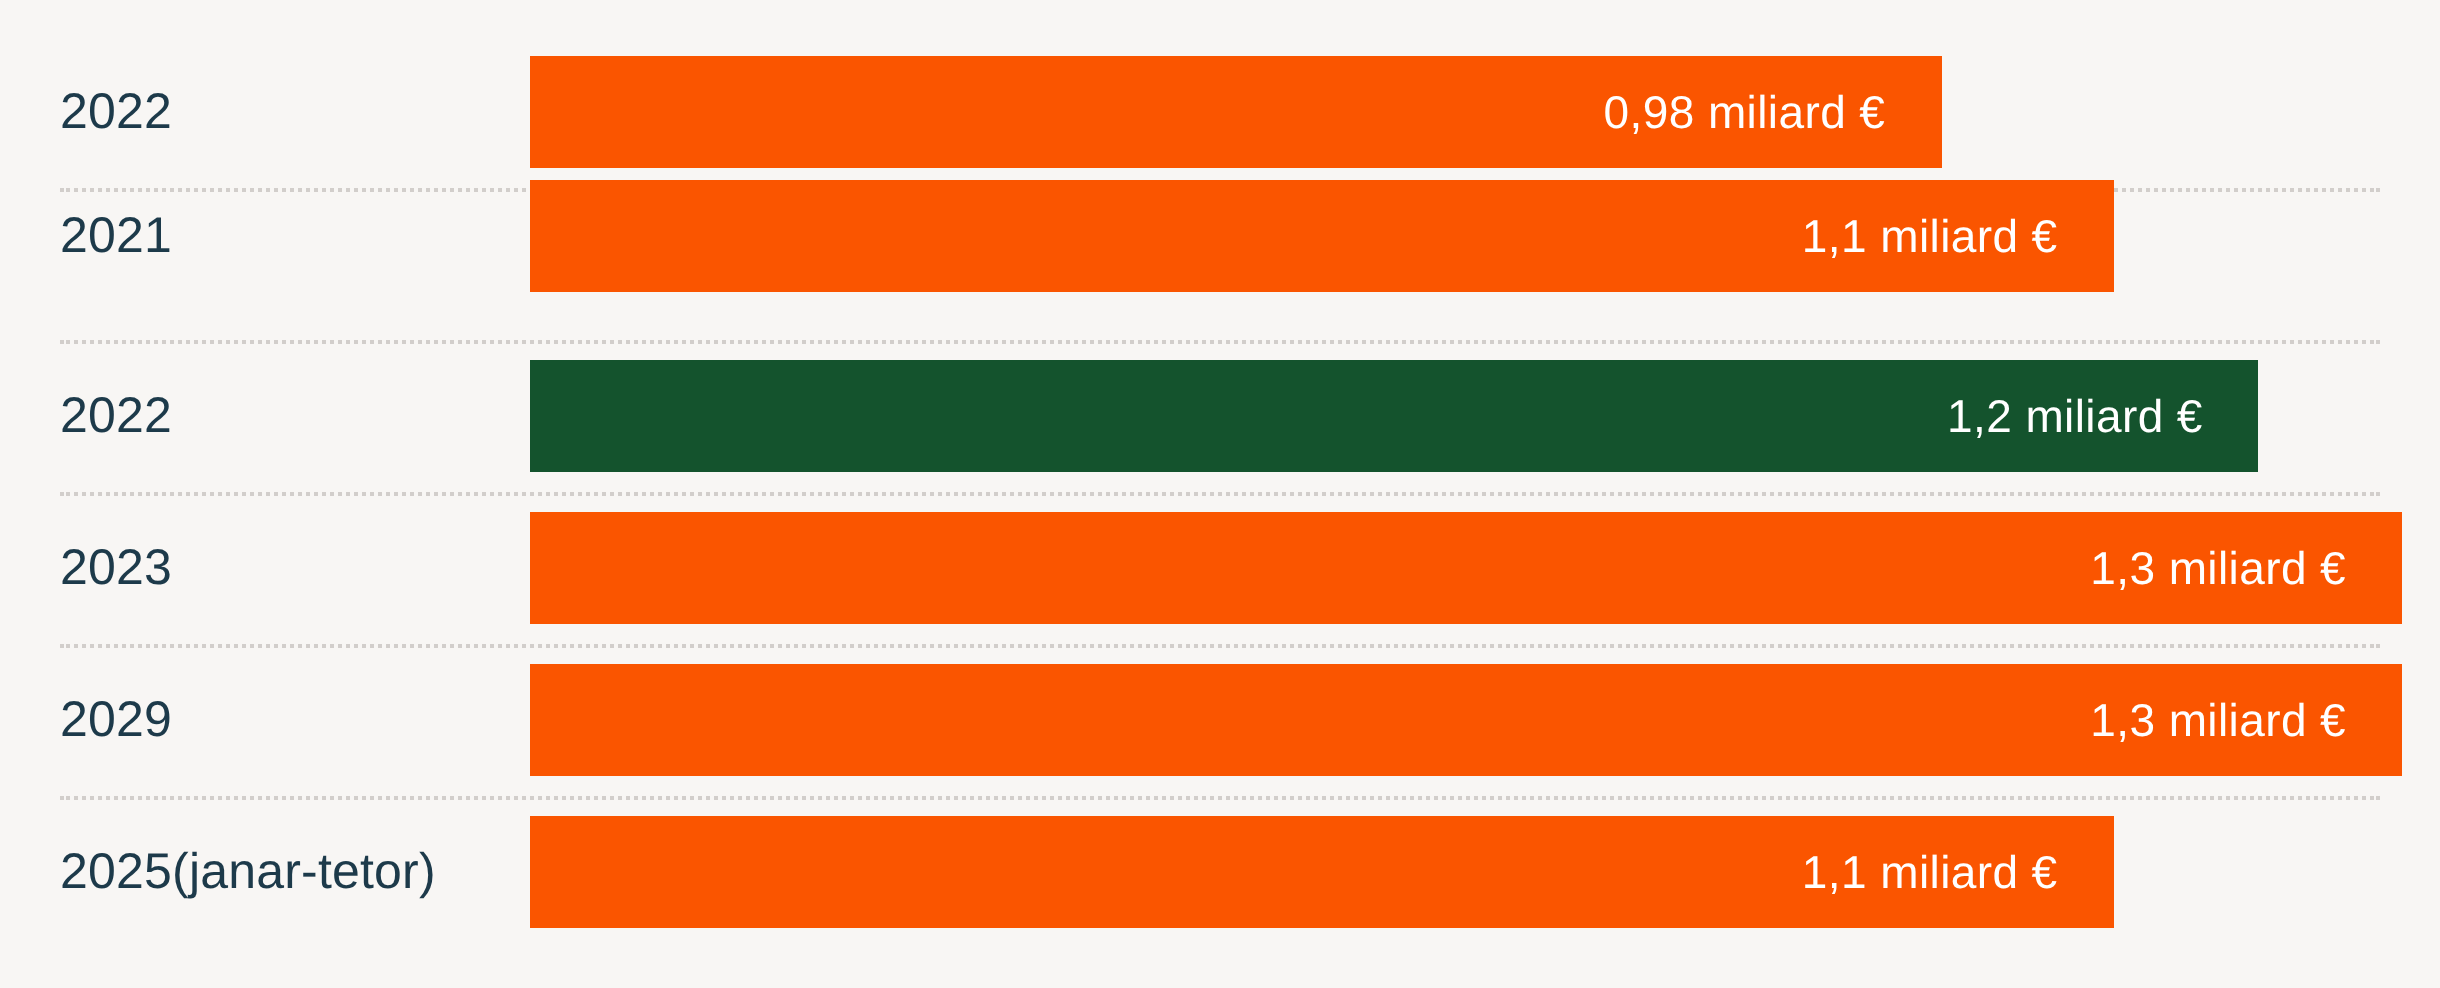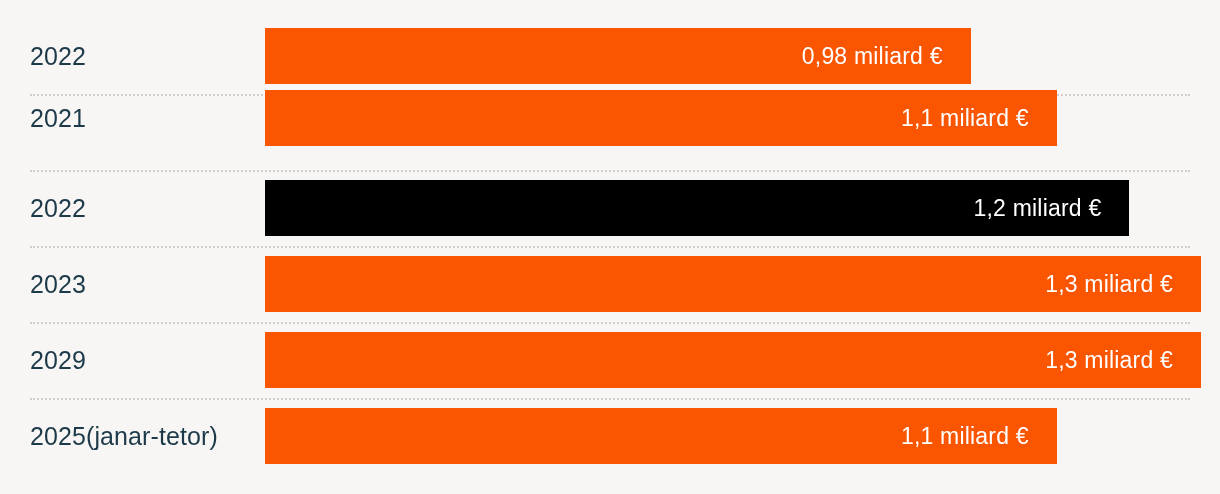--- a/index.html
+++ b/index.html
@@ -112,21 +112,21 @@
         <div class="bar" id="bar-1" style="width: 81.8%; background: rgb(250, 85, 0);">
           <span class="bar-value">1,1 miliard €</span>
         </div>
       </div>
     </div>
     <div class="row-separator" style="top:170px;"></div>
 
     <div class="chart-row" style="top:170px;">
       <div class="row-label">2022</div>
       <div class="bar-track">
-        <div class="bar" id="bar-2" style="width: 89.3%; background: #000000;">
+        <div class="bar" id="bar-2" style="width: 89.3%; background: #14532d;">
           <span class="bar-value">1,2 miliard €</span>
         </div>
       </div>
     </div>
     <div class="row-separator" style="top:246px;"></div>
 
     <div class="chart-row" style="top:246px;">
       <div class="row-label">2023</div>
       <div class="bar-track">
         <div class="bar" id="bar-3" style="width: 96.7%; background: rgb(250, 85, 0);">

